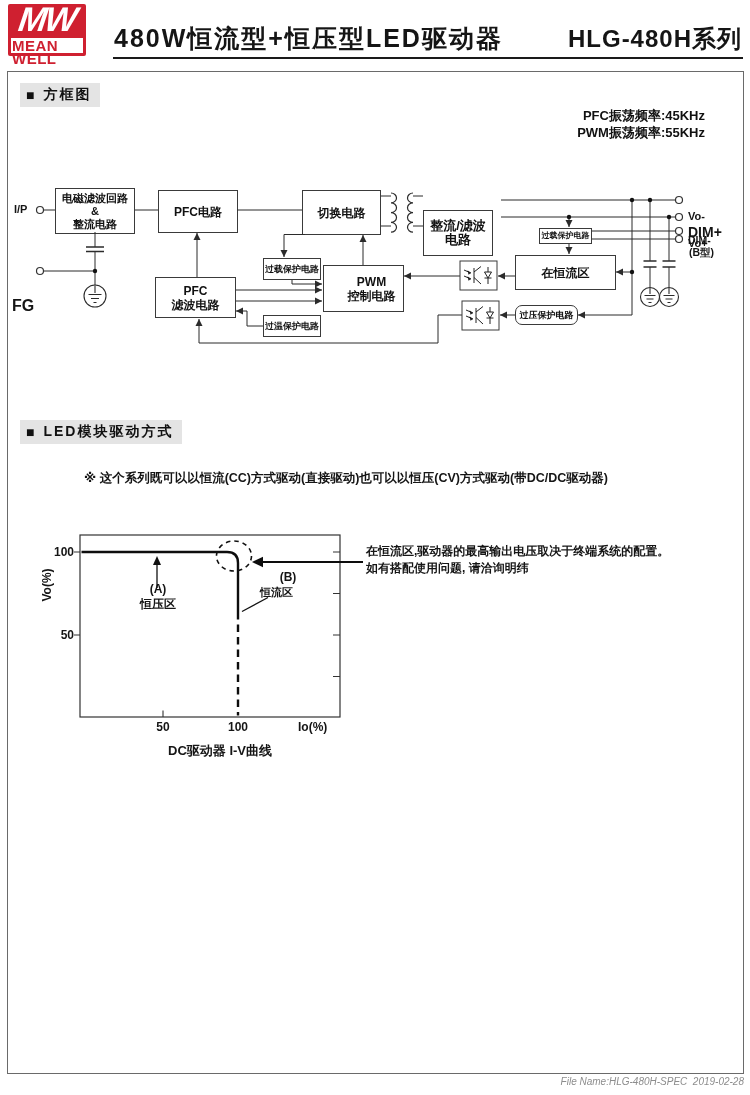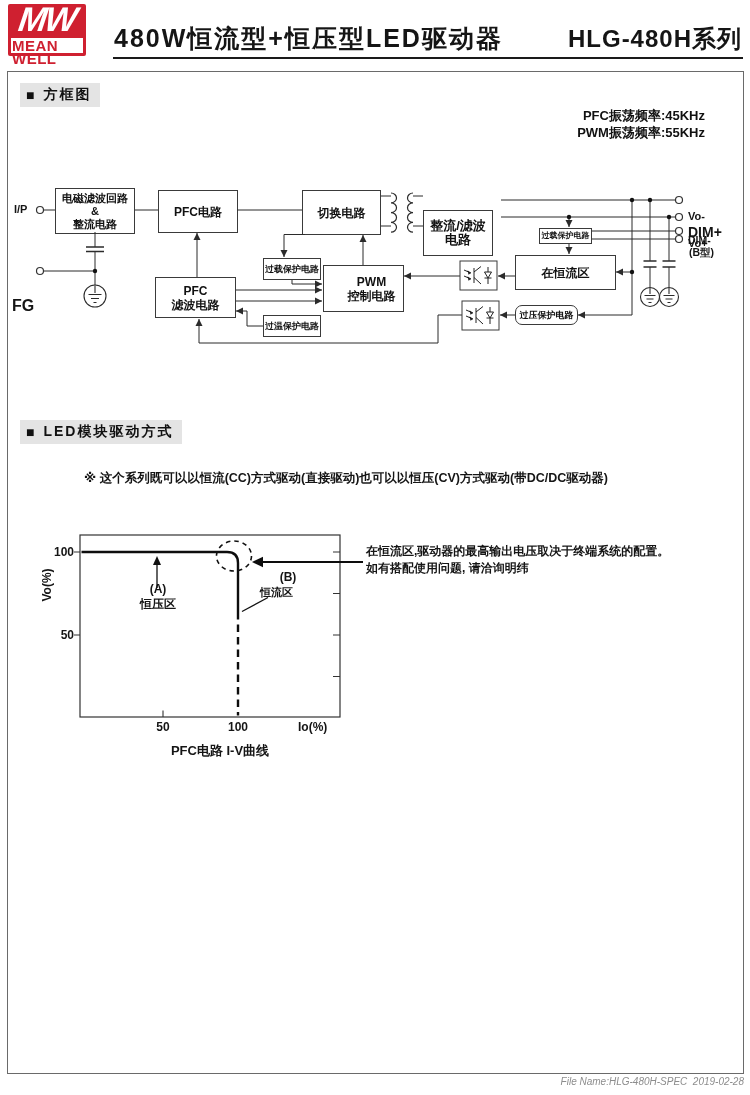--- a/index.html
+++ b/index.html
@@ -85,21 +85,21 @@
 <div class="t" style="left:7px;top:578px;width:80px;text-align:center;font-size:12px;transform:rotate(-90deg);">Vo(%)</div>
 <div class="t" style="left:150px;top:720px;width:26px;text-align:center;font-size:12px;">50</div>
 <div class="t" style="left:223px;top:720px;width:30px;text-align:center;font-size:12px;">100</div>
 <div class="t" style="left:298px;top:720px;font-size:12px;">Io(%)</div>
 <div class="t" style="left:138px;top:582px;width:40px;text-align:center;font-size:12px;">(A)</div>
 <div class="t" style="left:130px;top:596px;width:56px;text-align:center;font-size:12px;">恒压区</div>
 <div class="t" style="left:266px;top:570px;width:44px;text-align:center;font-size:12px;">(B)</div>
 <div class="t" style="left:260px;top:585px;width:64px;text-align:left;font-size:11px;">恒流区</div>
 <div class="t pre" style="left:366px;top:543px;font-size:12px;line-height:17px;white-space:pre-line;">在恒流区,驱动器的最高输出电压取决于终端系统的配置。
 如有搭配使用问题, 请洽询明纬</div>
-<div class="t" style="left:120px;top:742px;width:200px;text-align:center;font-size:13px;">PFC电路 I-V曲线</div>
+<div class="t" style="left:120px;top:742px;width:200px;text-align:center;font-size:13px;">DC驱动器 I-V曲线</div>
 
 <svg class="overlay" width="750" height="1095" viewBox="0 0 750 1095">
 
   <g stroke="#2b2b2b" stroke-width="1" fill="none">
     <path d="M43.5,210 H55"></path>
       <path d="M135,210 H158"></path>
       <path d="M237,210 H302"></path>
     <path d="M95,232 V247"></path>
       <path d="M95,251.5 V271"></path>
       <path d="M43.5,271 H95"></path>

